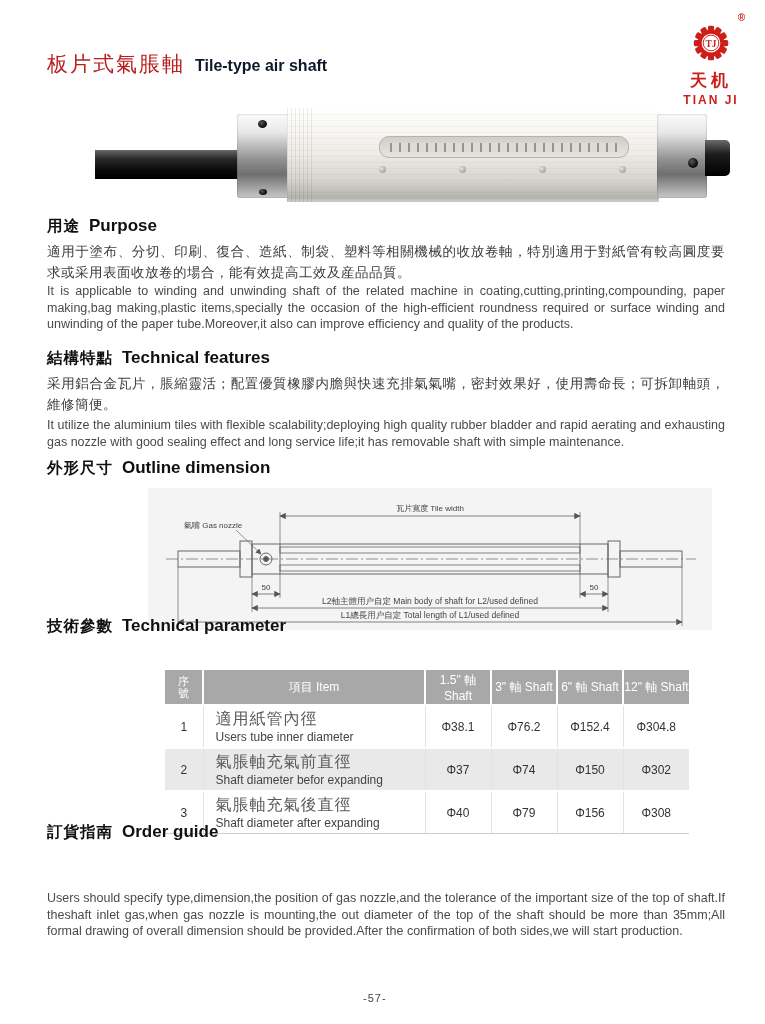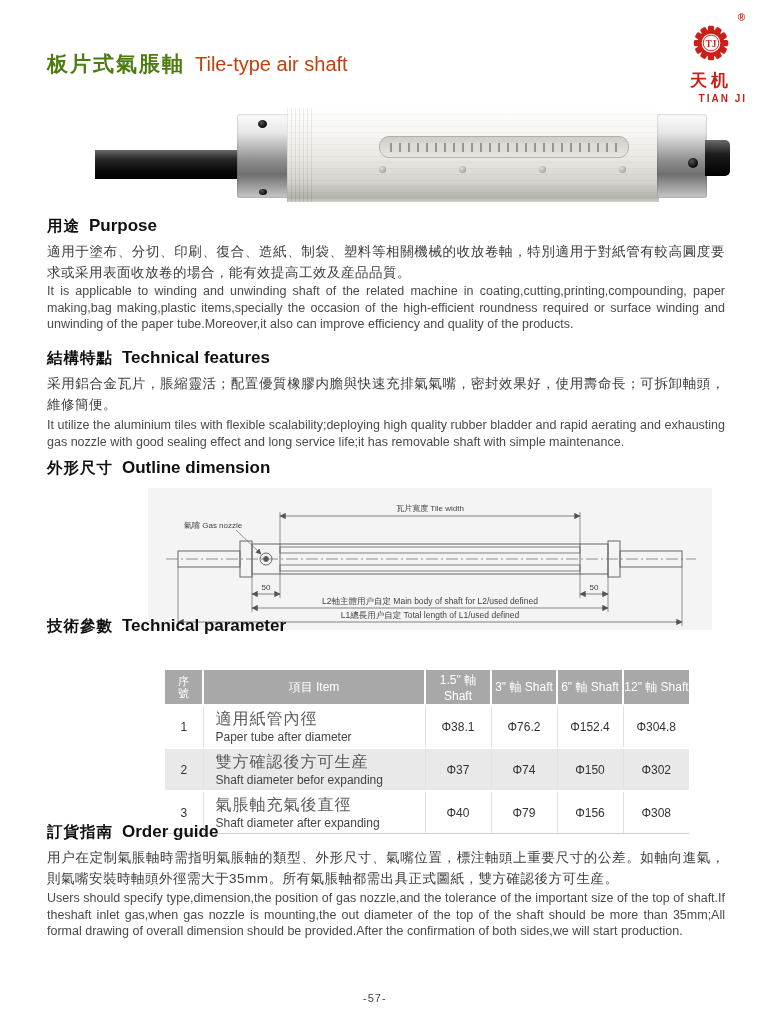--- a/index.html
+++ b/index.html
@@ -3,27 +3,27 @@
 <meta charset="utf-8">
 <style>
   * { margin:0; padding:0; box-sizing:border-box; }
   html,body { background:#fff; }
   .page {
     position:relative; width:765px; height:1024px; background:#fff;
     font-family:"Liberation Sans", sans-serif; overflow:hidden; margin:0 auto;
   }
   
   .title-row { position:absolute; left:47px; top:50px; display:flex; align-items:baseline; gap:10px; }
-  .title-zh { font-size:21px; font-weight:bold; color:#4d7c0f; letter-spacing:2px; }
-  .title-en { font-size:20px; font-weight:normal; color:#c2410c; }
+  .title-zh { font-size:21px; font-weight:normal; color:#b91c1c; letter-spacing:2px; }
+  .title-en { font-size:16px; font-weight:bold; color:#0f172a; }
   .logo { position:absolute; right:18px; top:12px; width:72px; text-align:center; color:#cc1f1a; }
   .logo .reg { position:absolute; right:2px; top:0; font-size:10px; font-weight:bold; }
   .logo .gear { display:block; margin:6px auto 0; width:50px; height:50px; }
   .logo .name-zh { font-size:17px; font-weight:bold; font-family:Liberation Serif, serif; letter-spacing:4px; margin-top:1px; }
-  .logo .name-en { font-size:10px; font-weight:bold; letter-spacing:2px; margin-top:1px;text-align:right; }
+  .logo .name-en { font-size:12px; font-weight:bold; letter-spacing:2px; margin-top:1px; }
   
   .photo { position:absolute; left:95px; top:102px; width:585px; height:102px; }
   .ph-handle { position:absolute; left:0; top:48px; width:148px; height:29px;
     background:linear-gradient(180deg,#6a6a6a 0%,#2a2a2a 30%,#0a0a0a 70%,#000 100%); }
   .ph-cap { position:absolute; top:12px; width:52px; height:84px; border-radius:3px;
     background:linear-gradient(180deg,#fbfbfb 0%,#e8e8e8 22%,#8f8f8f 55%,#6f6f6f 72%,#c9c9c9 100%);
     box-shadow:inset 0 0 2px rgba(0,0,0,.35); }
   .ph-cap.left { left:142px; } .ph-cap.right { left:562px; width:50px; }
   .ph-screw { position:absolute; border-radius:50%; background:radial-gradient(circle at 38% 35%, #555 0%, #111 60%, #000 100%); }
   .ph-body { position:absolute; left:192px; top:6px; width:372px; height:94px;
@@ -226,31 +226,31 @@
         <th>3" 軸 Shaft</th>
         <th>6" 軸 Shaft</th>
         <th>12" 軸 Shaft</th>
       </tr>
     </thead>
     <tbody>
       <tr>
         <td>1</td>
         <td class="item">
           <div class="item-zh">適用紙管內徑</div>
-          <div class="item-en">Paper tube after diameter</div>
+          <div class="item-en">Users tube inner diameter</div>
         </td>
         <td>Φ38.1</td>
         <td>Φ76.2</td>
         <td>Φ152.4</td>
         <td>Φ304.8</td>
       </tr>
       <tr class="alt">
         <td>2</td>
         <td class="item">
-          <div class="item-zh">雙方確認後方可生産</div>
+          <div class="item-zh">氣脹軸充氣前直徑</div>
           <div class="item-en">Shaft diameter befor expanding</div>
         </td>
         <td>Φ37</td>
         <td>Φ74</td>
         <td>Φ150</td>
         <td>Φ302</td>
       </tr>
       <tr>
         <td>3</td>
         <td class="item">
@@ -262,18 +262,17 @@
         <td>Φ156</td>
         <td>Φ308</td>
       </tr>
     </tbody>
   </table>
 
   <div class="sec-head" style="top:822px;">
     <span class="zh">訂貨指南</span>
     <span class="en">Order guide</span>
   </div>
-  <p class="para-zh" style="top:847px;">用户在定制氣脹軸時需指明氣脹軸的類型、外形尺寸、氣嘴位置，標注軸頭上重要尺寸的公差。如軸向進氣，則氣嘴安裝時軸頭外徑需大于35mm。所有氣脹軸都需出具正式圖紙，雙方確認後方可生産。</p>
   <p class="para-en" style="top:890px;">Users should specify type,dimension,the position of gas nozzle,and the tolerance of the important size of the top of shaft.If theshaft inlet gas,when gas nozzle is mounting,the out diameter of the top of the shaft should be more than 35mm;All formal drawing of overall dimension should be provided.After the confirmation of both sides,we will start production.</p>
 
   <div class="footer-page">-57-</div>
 
 </div>
 
 </body></html>

